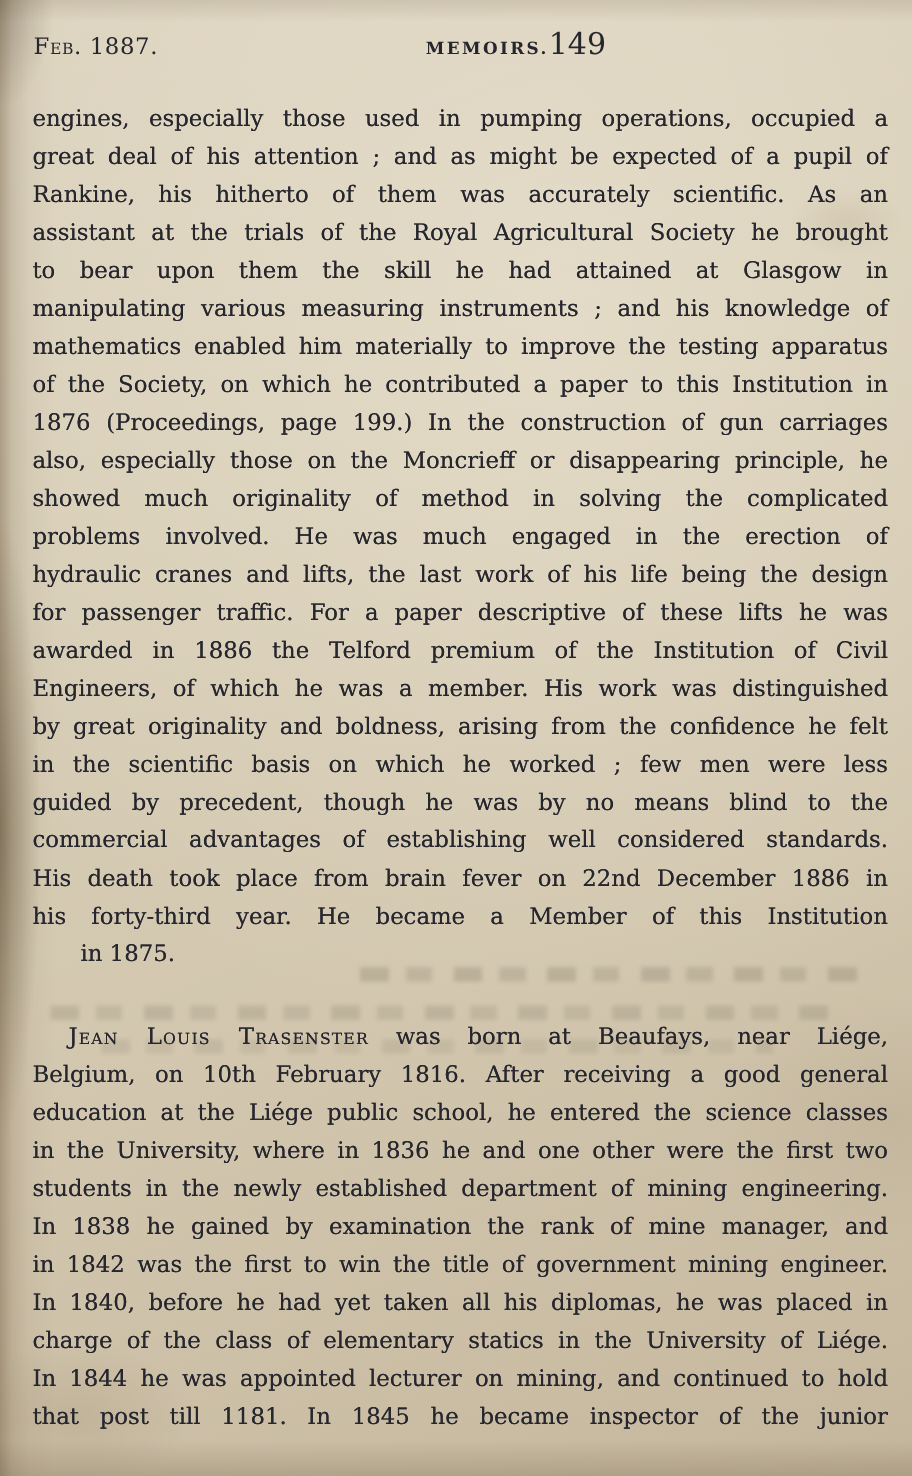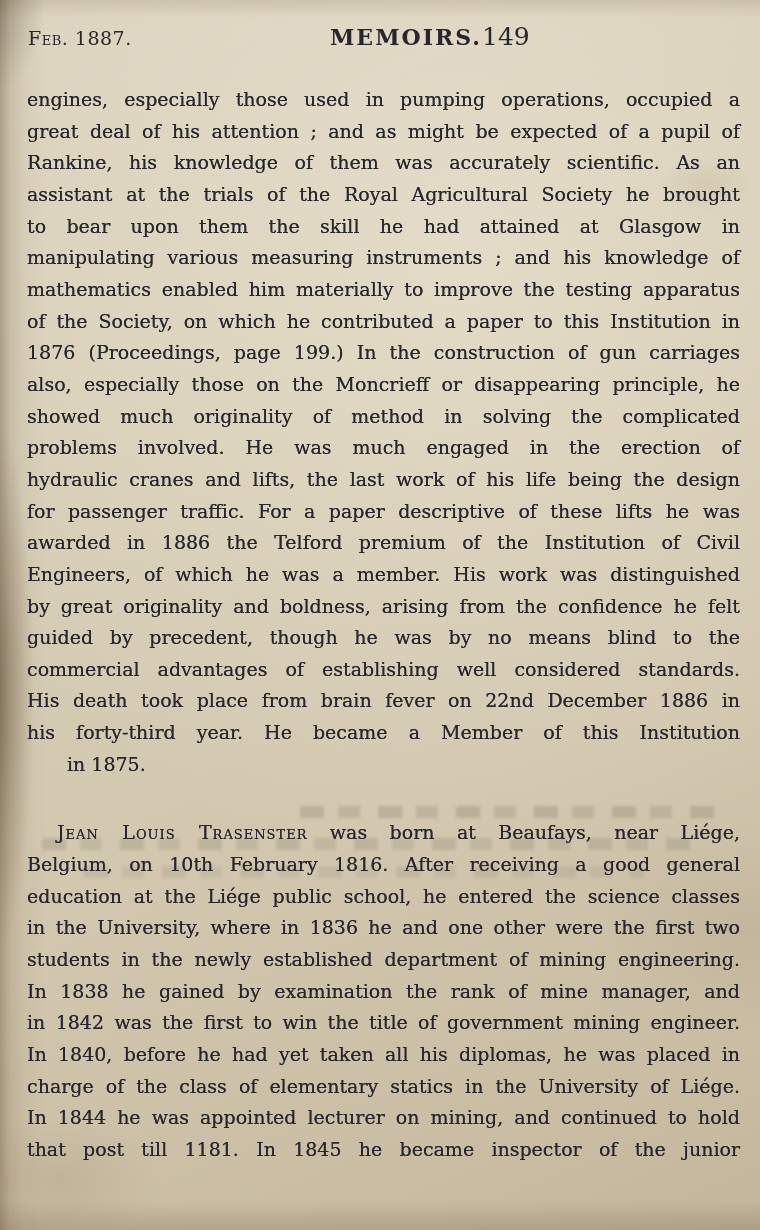--- a/index.html
+++ b/index.html
@@ -35,21 +35,21 @@
   
   .bleed{position:absolute;height:12px;filter:blur(1.7px);opacity:.5;pointer-events:none;
     background:repeating-linear-gradient(90deg, rgba(122,116,95,0.55) 0 24px, rgba(122,116,95,0) 24px 38px, rgba(122,116,95,0.45) 38px 60px, rgba(122,116,95,0) 60px 78px);}
   .bleed-a{top:806px;left:300px;width:420px;}
   .bleed-b{top:838px;left:42px;width:660px;opacity:.42;}
   .bleed-c{top:866px;left:84px;width:560px;opacity:.30;}
 
   .running-head{position:absolute;top:22px;left:28px;right:20px;
     display:flex;align-items:baseline;}
   .head-left{flex:1;text-align:left;font-size:19px;font-variant:small-caps;letter-spacing:.5px;}
-  .head-center{flex:0 0 auto;font-size:22px;font-weight:700;letter-spacing:2px;}
+  .head-center{flex:0 0 auto;font-size:14px;font-weight:700;letter-spacing:2px;}
   .head-right{flex:1;text-align:left;font-size:25px;}
 
   .text-block{position:absolute;top:84px;left:27px;width:713px;
     font-size:19px;line-height:31.65px;
     text-shadow:0 0 .5px rgba(38,38,46,.85);}
   .para + .para{margin-top:37px;}
   .line{text-align:justify;text-align-last:justify;}
   .line.no-just{text-align-last:left;margin-left:40px;}
   .line.indent{text-indent:30px;}
   .lead{font-variant:small-caps;letter-spacing:1px;}
@@ -73,35 +73,36 @@
   <header class="running-head">
     <span class="head-left">Feb. 1887.</span>
     <span class="head-center">MEMOIRS.</span>
     <span class="head-right">149</span>
   </header>
 
   <main class="text-block" id="body">
       <div class="para">
         <div class="line">engines, especially those used in pumping operations, occupied a</div>
         <div class="line">great deal of his attention ; and as might be expected of a pupil of</div>
-        <div class="line">Rankine, his knowledge of them was accurately scientific.  As an</div>
+        <div class="line">Rankine, his hitherto of them was accurately scientific.  As an</div>
         <div class="line">assistant at the trials of the Royal Agricultural Society he brought</div>
         <div class="line">to bear upon them the skill he had attained at Glasgow in</div>
         <div class="line">manipulating various measuring instruments ; and his knowledge of</div>
         <div class="line">mathematics enabled him materially to improve the testing apparatus</div>
         <div class="line">of the Society, on which he contributed a paper to this Institution in</div>
         <div class="line">1876 (Proceedings, page 199.)  In the construction of gun carriages</div>
         <div class="line">also, especially those on the Moncrieff or disappearing principle, he</div>
         <div class="line">showed much originality of method in solving the complicated</div>
         <div class="line">problems involved.  He was much engaged in the erection of</div>
         <div class="line">hydraulic cranes and lifts, the last work of his life being the design</div>
         <div class="line">for passenger traffic.  For a paper descriptive of these lifts he was</div>
         <div class="line">awarded in 1886 the Telford premium of the Institution of Civil</div>
         <div class="line">Engineers, of which he was a member.  His work was distinguished</div>
         <div class="line">by great originality and boldness, arising from the confidence he felt</div>
+        <div class="line">in the scientific basis on which he worked ; few men were less</div>
         <div class="line">guided by precedent, though he was by no means blind to the</div>
         <div class="line">commercial advantages of establishing well considered standards.</div>
         <div class="line">His death took place from brain fever on 22nd December 1886 in</div>
         <div class="line">his forty-third year.  He became a Member of this Institution</div>
         <div class="line no-just">in 1875.</div>
       </div>
       <div class="para">
         <div class="line indent"><span class="lead">Jean Louis Trasenster</span> was born at Beaufays, near Liége,</div>
         <div class="line">Belgium, on 10th February 1816.  After receiving a good general</div>
         <div class="line">education at the Liége public school, he entered the science classes</div>

